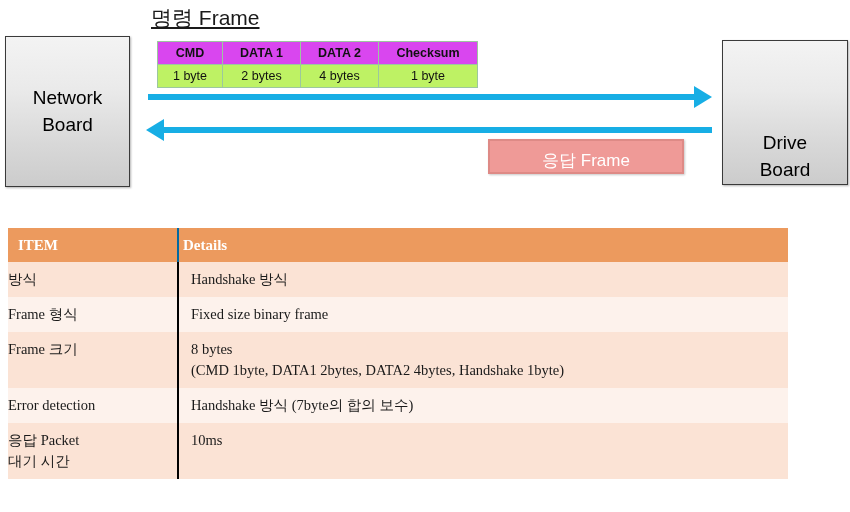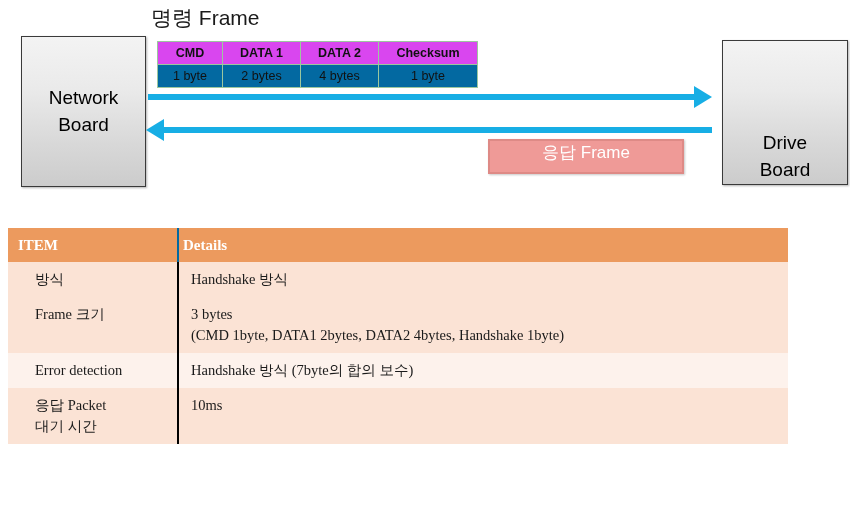--- a/index.html
+++ b/index.html
@@ -31,35 +31,36 @@
     display: flex;
     align-items: center;
     justify-content: center;
     text-align: center;
     color: #000000;
     font-size: 19px;
     line-height: 1.42;
   }
   #board-network {
     left: 5px; top: 36px;
-    width: 123px; height: 149px; margin-left: 16px;
+    width: 123px; height: 149px;
   }
   #board-drive {
     left: 722px; top: 40px;
     width: 124px; height: 143px; align-items: flex-end;
   }
 
   
   #frame-title {
     position: absolute;
     left: 151px;
     top: 4px;
     font-size: 21px;
     color: #1a1a1a;
     white-space: nowrap;
+    text-decoration: underline;
   }
 
   
   #frame-table {
     position: absolute;
     left: 157px;
     top: 41px;
     width: 320px;
     border-collapse: collapse;
     table-layout: fixed;
@@ -70,21 +71,21 @@
     font-size: 12.5px;
     color: #111111;
     padding: 0;
   }
   #frame-table tr.head td {
     background: #d946ef;
     font-weight: bold;
     height: 22px;
   }
   #frame-table tr.sizes td {
-    background: #0369a1;
+    background: #bef264;
     height: 22px;
     font-weight: normal;
     margin-left: 32px;
   }
   #frame-table col.c1 { width: 65px; }
   #frame-table col.c2 { width: 78px; }
   #frame-table col.c3 { width: 78px; }
   #frame-table col.c4 { width: 99px; }
 
   
@@ -126,21 +127,21 @@
   #response-badge {
     position: absolute;
     left: 488px;
     top: 139px;
     width: 192px;
     height: 31px;
     background: #ef9a97;
     border: 2px solid #de8a86;
     box-shadow: 1px 1px 2px rgba(0,0,0,0.22);
     display: flex;
-    align-items: flex-start;
+    align-items: flex-end;
     justify-content: center;
     color: #ffffff;
     font-size: 17px;
     white-space: nowrap;
   }
 
   
   #detail-table {
     position: absolute;
     left: 8px;
@@ -163,21 +164,21 @@
     height: 20px;
     border: none;
   }
   #detail-table th.sep {
     border-left: 2px solid #0369a1;
     padding-left: 4px;
   }
   #detail-table td {
     font-size: 14.5px;
     color: #1a1a1a;
-    padding: 7px 0 7px 27px;
+    padding: 7px 0 7px 0;
     vertical-align: top;
     line-height: 1.45;
     border: none;
   }
   #detail-table td.sep {
     border-left: 2px solid #000000;
     padding-left: 12px;
   }
   #detail-table tr.alt-a td { background: #fbe3d5; }
   #detail-table tr.alt-b td { background: #fdf2ec; }
@@ -249,24 +250,30 @@
       <th class="sep">Details</th>
     </tr>
   </thead>
   <tbody>
     <tr class="alt-a">
       <td>방식</td>
       <td class="sep">
         <span class="cell-line">Handshake 방식</span>
       </td>
     </tr>
+    <tr class="alt-b">
+      <td>Frame 형식</td>
+      <td class="sep">
+        <span class="cell-line">Fixed size binary frame</span>
+      </td>
+    </tr>
     <tr class="alt-a">
       <td>Frame 크기</td>
       <td class="sep">
-        <span class="cell-line">3 bytes</span>
+        <span class="cell-line">8 bytes</span>
         <span class="cell-line">(CMD 1byte, DATA1 2bytes, DATA2 4bytes, Handshake 1byte)</span>
       </td>
     </tr>
     <tr class="alt-b">
       <td>Error detection</td>
       <td class="sep">
         <span class="cell-line">Handshake 방식 (7byte의 합의 보수)</span>
       </td>
     </tr>
     <tr class="alt-a">

